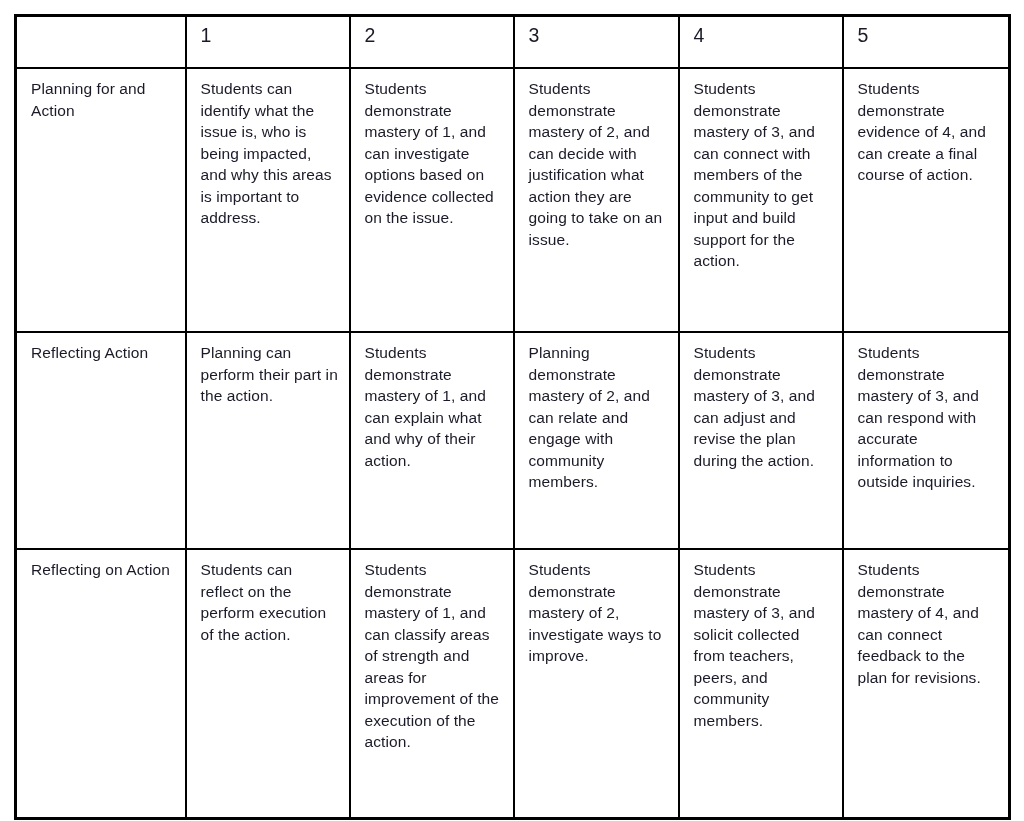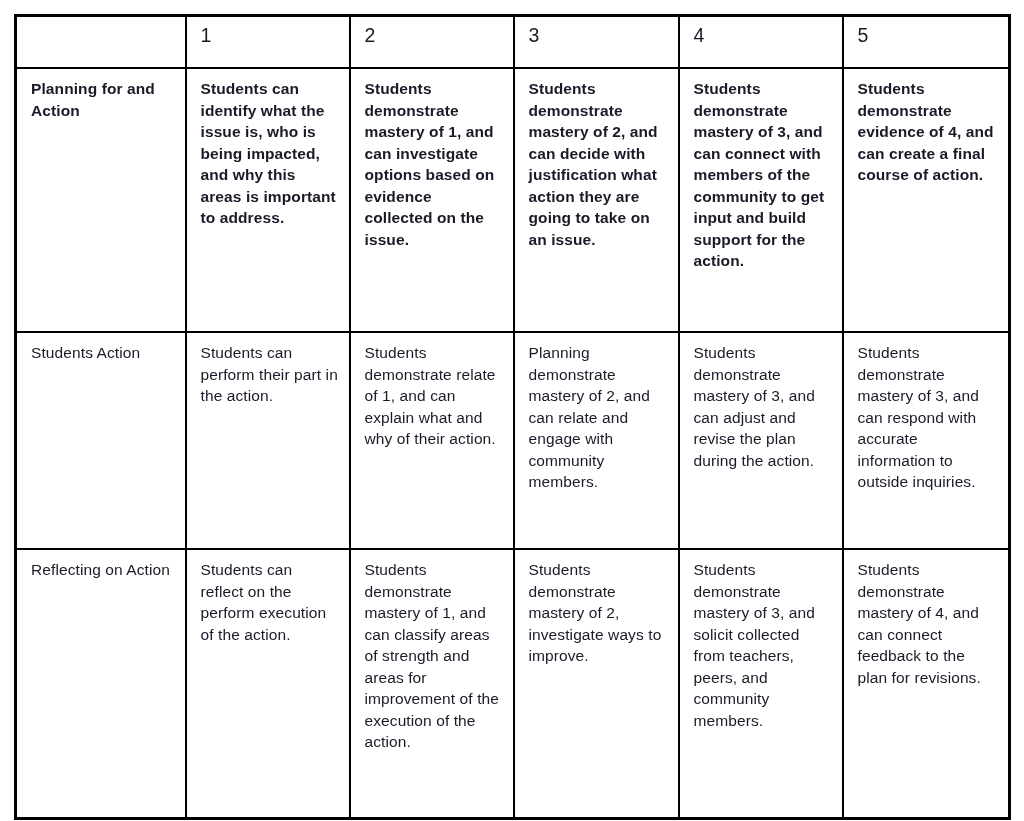--- a/index.html
+++ b/index.html
@@ -64,21 +64,21 @@
   }
 
   
   col.c0 { width: 170px; }
   col.c1 { width: 164px; }
   col.c2 { width: 164px; }
   col.c3 { width: 165px; }
   col.c4 { width: 164px; }
   col.c5 { width: 167px; }
 
-  tr.body-row-1 td { height: 244px; font-weight: bold; }
+  tr.body-row-1 td { height: 244px; }
   tr.body-row-2 td { height: 197px; }
   tr.body-row-3 td { height: 249px; }
 </style>
 </head>
 <body>
 
 <div id="rubric-wrap">
   <table class="rubric">
     <colgroup>
       <col class="c0">
@@ -101,23 +101,23 @@
       <tr class="body-row-1">
         <td class="row-label">Planning for and Action</td>
         <td>Students can identify what the issue is, who is being impacted, and why this areas is important to address.</td>
         <td>Students demonstrate mastery of 1, and can investigate options based on evidence collected on the issue.</td>
         <td>Students demonstrate mastery of 2, and can decide with justification what action they are going to take on an issue.</td>
         <td>Students demonstrate mastery of 3, and can connect with members of the community to get input and build support for the action.</td>
         <td>Students demonstrate evidence of 4, and can create a final course of action.</td>
       </tr>
 
       <tr class="body-row-2">
-        <td class="row-label">Students Action</td>
-        <td>Students can perform their part in the action.</td>
-        <td>Students demonstrate relate of 1, and can explain what and why of their action.</td>
+        <td class="row-label">Reflecting Action</td>
+        <td>Planning can perform their part in the action.</td>
+        <td>Students demonstrate mastery of 1, and can explain what and why of their action.</td>
         <td>Planning demonstrate mastery of 2, and can relate and engage with community members.</td>
         <td>Students demonstrate mastery of 3, and can adjust and revise the plan during the action.</td>
         <td>Students demonstrate mastery of 3, and can respond with accurate information to outside inquiries.</td>
       </tr>
 
       <tr class="body-row-3">
         <td class="row-label">Reflecting on Action</td>
         <td>Students can reflect on the perform execution of the action.</td>
         <td>Students demonstrate mastery of 1, and can classify areas of strength and areas for improvement of the execution of the action.</td>
         <td>Students demonstrate mastery of 2, investigate ways to improve.</td>

